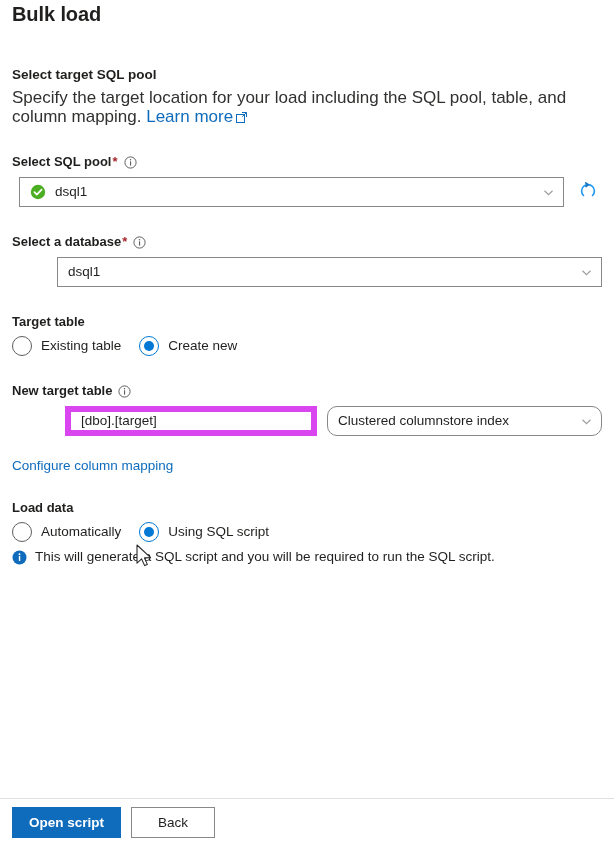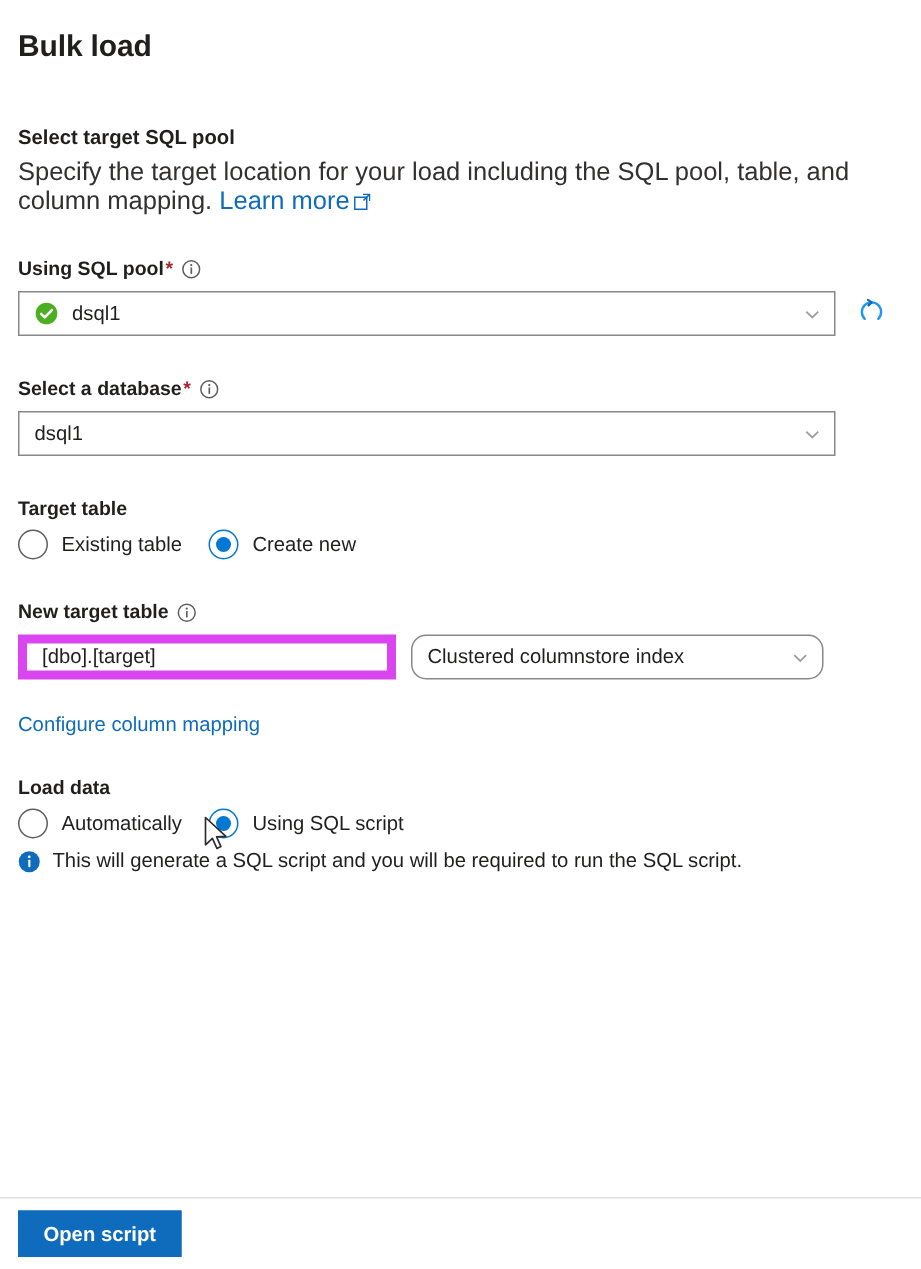--- a/index.html
+++ b/index.html
@@ -23,21 +23,21 @@
     padding: 0 12px;
     overflow: hidden;
   }
 
   
   .title {
     font-size: 20px;
     font-weight: 600;
     color: #201f1e;
     margin: 0;
-    padding-top: 17px;
+    padding-top: 0px;
     line-height: 28px;
     letter-spacing: -0.1px;
   }
 
   
   .section-head {
     font-size: 13.5px;
     font-weight: 700;
     color: #201f1e;
     margin-top: 38px;
@@ -81,20 +81,21 @@
     margin-left: 5px;
     cursor: pointer;
   }
 
   
   .ctl-row {
     display: flex;
     align-items: center;
     gap: 10px;
     margin-top: 6px;
+    justify-content: flex-end;
   }
   .combo {
     position: relative;
     height: 30px;
     border: 1px solid #8a8886;
     background: #ffffff;
     display: flex;
     align-items: center;
     padding: 0 8px 0 10px;
     font-size: 13.5px;
@@ -271,21 +272,21 @@
 
     <div class="section-head">Select target SQL pool</div>
 
     <div class="section-desc"><span>Specify the target location for your load including the SQL pool, table, and column mapping. </span><a class="link" href="#"><span>Learn more</span><span class="ext-icon"><svg width="11" height="11" viewBox="0 0 11 11">
               <rect x="0.5" y="2.5" width="8" height="8" fill="none" stroke="#0f6cbd" stroke-width="1"></rect>
               <path d="M6 0.5h4.5V5" fill="none" stroke="#0f6cbd" stroke-width="1"></path>
               <path d="M6.3 4.7L10.4 0.6" stroke="#0f6cbd" stroke-width="1"></path>
             </svg></span></a></div>
 
     <div class="field-label mt-pool">
-      <span>Using SQL pool</span>
+      <span>Select SQL pool</span>
         <span class="req-star">*</span>
       <span class="info-icon">
           <svg width="13" height="13" viewBox="0 0 13 13">
             <circle cx="6.5" cy="6.5" r="5.6" fill="none" stroke="#605e5c" stroke-width="1"></circle>
             <circle cx="6.5" cy="3.7" r="0.75" fill="#605e5c"></circle>
             <rect x="6" y="5.3" width="1.1" height="4.3" fill="#605e5c"></rect>
           </svg>
         </span>
     </div>
     <div class="ctl-row">
@@ -395,20 +396,21 @@
             <circle cx="7.5" cy="4.2" r="0.95" fill="#ffffff"></circle>
             <rect x="6.85" y="6.1" width="1.4" height="5" rx="0.4" fill="#ffffff"></rect>
           </svg></span>
       <span class="tx">This will generate a SQL script and you will be required to run the SQL script.</span>
     </div>
 
   </div>
 
   <div class="footer">
     <button class="btn btn-primary">Open script</button>
+    <button class="btn btn-default btn-back">Back</button>
   </div>
 
   <div class="cursor">
     <svg width="18" height="26" viewBox="0 0 18 26">
       <path d="M1 1 L1 19.2 L5.6 14.9 L8.6 21.6 L11.3 20.4 L8.4 13.9 L14.6 13.6 Z" fill="#ffffff" stroke="#2b2b2b" stroke-width="1.1" stroke-linejoin="round"></path>
     </svg>
   </div>
 
 </div>
 

